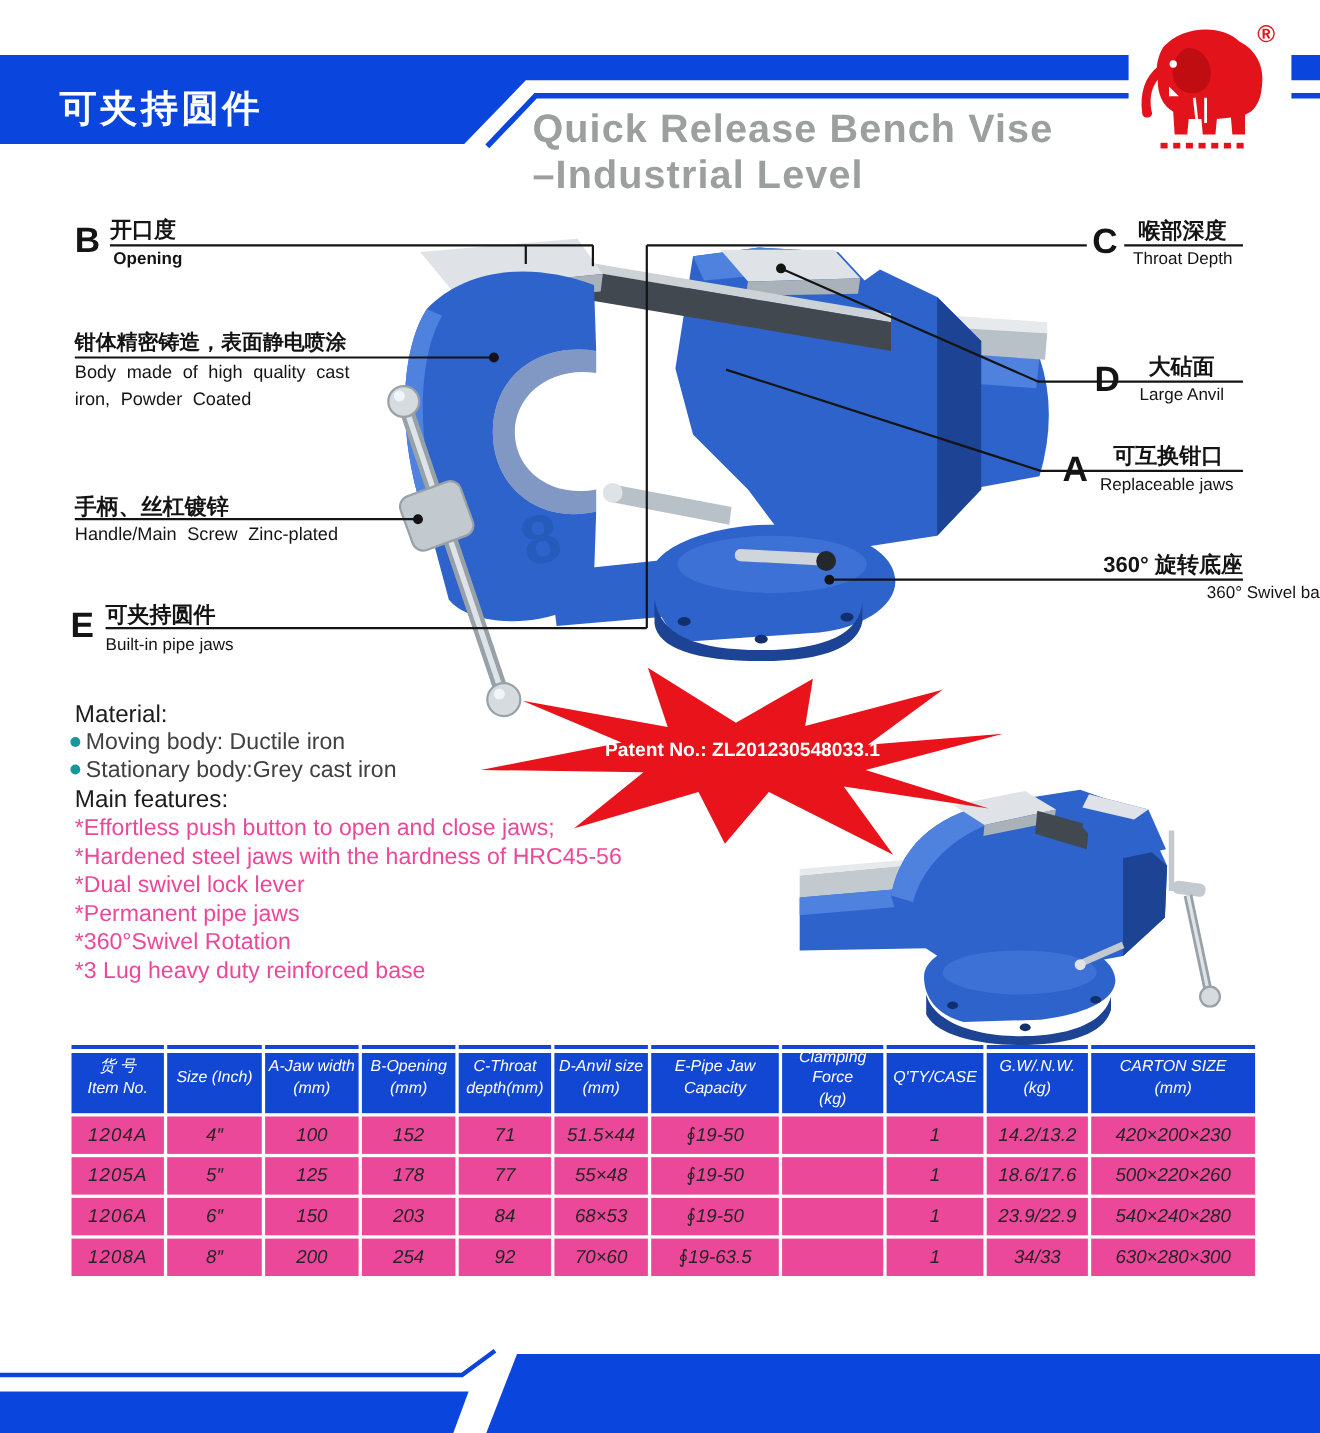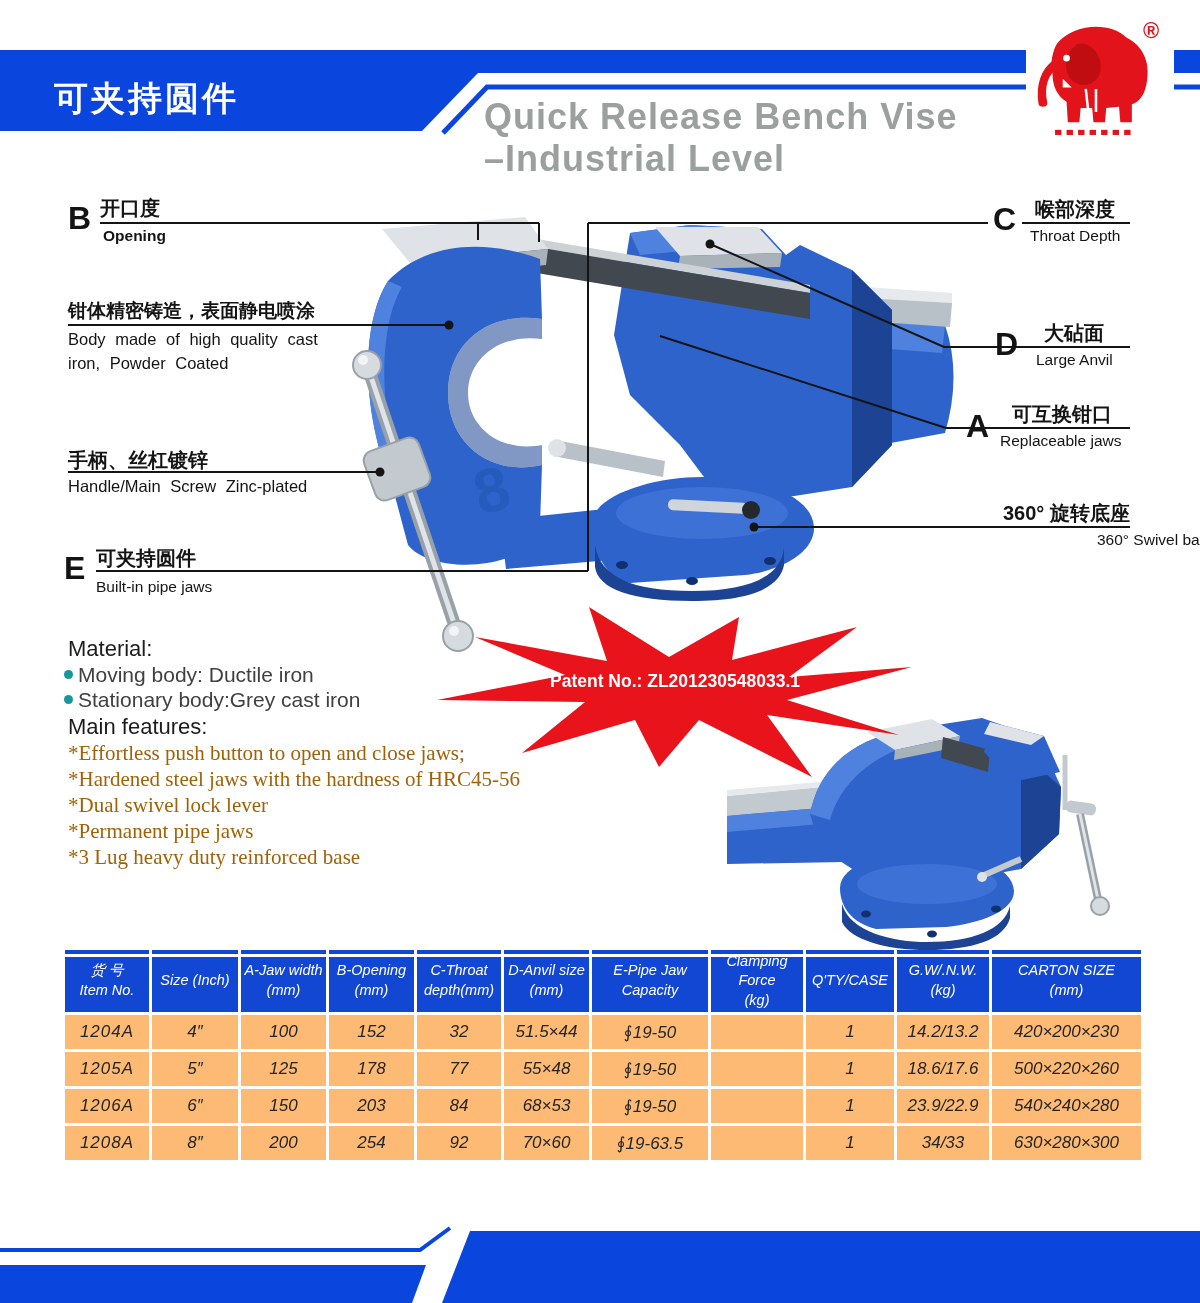--- a/index.html
+++ b/index.html
@@ -16,32 +16,32 @@
   
   .letter{font-size:32px;font-weight:600;color:#141414;z-index:6;}
   .cn-lab{font-size:20px;font-weight:bold;color:#141414;white-space:nowrap;z-index:6;}
   .en-lab{font-size:15.5px;color:#141414;white-space:nowrap;z-index:6;}
   .body-en{font-size:16.5px;color:#141414;word-spacing:5px;white-space:nowrap;z-index:6;}
 
   
   .heading{font-size:22px;color:#1c1c1c;z-index:4;}
   .mat-row{display:flex;align-items:center;height:25px;font-size:21px;color:#404040;}
   .bullet{width:9px;height:9px;border-radius:50%;margin-right:5px;flex:0 0 auto;}
-  .feat{height:26px;font-size:21px;color:#a16207;white-space:nowrap;font-family:Liberation Serif, serif;}
+  .feat{height:26px;font-size:21px;color:#ec4899;white-space:nowrap;}
   #features-list,#material-list{z-index:4;}
 
   
   .tbl{left:65px;top:950px;width:1076px;z-index:4;font-style:italic;}
   .thead,.tr{display:grid;grid-template-columns:84px 86px 85px 85px 84px 85px 116px 92px 88px 92px 1fr;
              gap:3px;margin-bottom:3px;}
   .th{height:62px;display:flex;flex-direction:column;justify-content:center;align-items:center;
       color:#ffffff;font-size:14.5px;line-height:1.35;text-align:center;
       background:linear-gradient(#1147d2 0 4px,#ffffff 4px 7px,#1147d2 7px 100%);}
   .td{height:34px;display:flex;align-items:center;justify-content:center;
-      font-size:17px;color:#252525;background:#fdba74;white-space:nowrap;}
+      font-size:17px;color:#252525;background:#ec4899;white-space:nowrap;}
   .tr .td:first-child{letter-spacing:1px;}
 
   .lines{left:0;top:0;z-index:5;pointer-events:none;}
   .star{left:437px;top:605px;z-index:2;}
   .vise{z-index:1;}
   .hdr-art{left:0;top:0;z-index:2;}
   .ftr-art{left:0;top:1195px;z-index:2;}
   .elephant{left:1032px;top:12px;z-index:4;}
 </style>
 </head>
@@ -230,20 +230,21 @@
         <span class="bullet" style="background: rgb(22, 152, 154);"></span>
         <span>Stationary body:Grey cast iron</span>
       </div>
     </div>
   <div class="abs heading" style="left:68px;top:714px;">Main features:</div>
   <div class="abs" id="features-list" style="left:68px;top:741px;">
       <div class="feat">*Effortless push button to open and close jaws;</div>
       <div class="feat">*Hardened steel jaws with the hardness of HRC45-56</div>
       <div class="feat">*Dual swivel lock lever</div>
       <div class="feat">*Permanent pipe jaws</div>
+      <div class="feat">*360°Swivel Rotation</div>
       <div class="feat">*3 Lug heavy duty reinforced base</div>
     </div>
 
   <div class="abs tbl">
     <div class="thead">
         <div class="th">
           <div>货  号</div>
           <div>Item No.</div>
         </div>
         <div class="th">
@@ -284,21 +285,21 @@
           <div>CARTON SIZE</div>
           <div>(mm)</div>
         </div>
       </div>
     <div>
         <div class="tr">
           <div class="td">1204A</div>
           <div class="td">4″</div>
           <div class="td">100</div>
           <div class="td">152</div>
-          <div class="td">32</div>
+          <div class="td">71</div>
           <div class="td">51.5×44</div>
           <div class="td">∮19-50</div>
           <div class="td"></div>
           <div class="td">1</div>
           <div class="td">14.2/13.2</div>
           <div class="td">420×200×230</div>
         </div>
         <div class="tr">
           <div class="td">1205A</div>
           <div class="td">5″</div>

